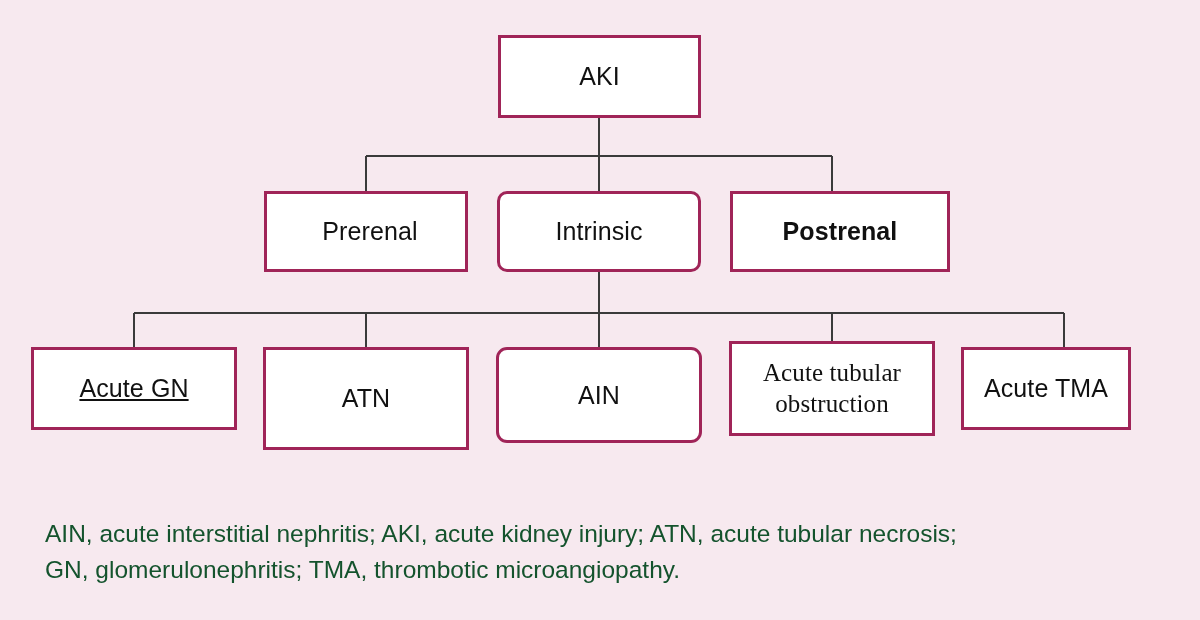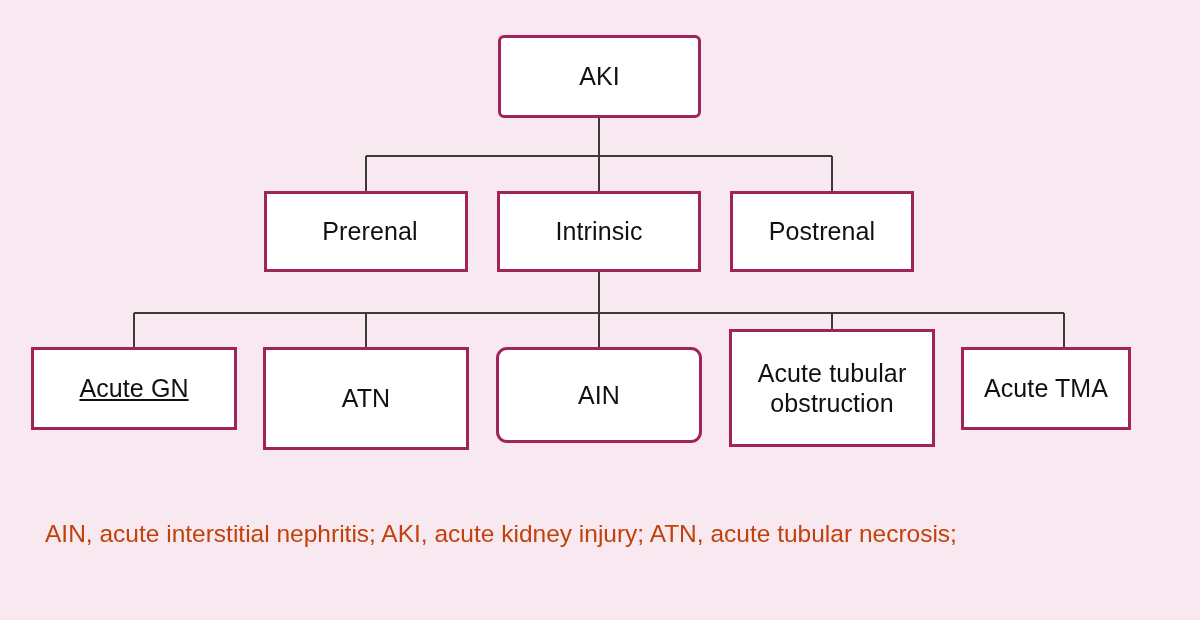--- a/index.html
+++ b/index.html
@@ -45,21 +45,21 @@
     width: 1200px;
     height: 620px;
     z-index: 1;
     pointer-events: none;
   }
   #caption {
     position: absolute;
     left: 45px;
     top: 516px;
     width: 1110px;
-    color: #c2410c;
+    color: #14532d;
     font-size: 24.5px;
     line-height: 36px;
     z-index: 3;
   }
   #caption div {
     white-space: nowrap;
   }
 </style>
 </head>
 <body>
@@ -78,47 +78,48 @@
       <line x1="599" y1="272" x2="599" y2="313"></line>
       <line x1="134" y1="313" x2="1064" y2="313"></line>
       <line x1="134" y1="313" x2="134" y2="347"></line>
       <line x1="366" y1="313" x2="366" y2="347"></line>
       <line x1="599" y1="313" x2="599" y2="347"></line>
       <line x1="832" y1="313" x2="832" y2="347"></line>
       <line x1="1064" y1="313" x2="1064" y2="347"></line>
     </g>
   </svg>
 
-  <div class="node" style="left:498px; top:35px; width:203px; height:83px;border-radius:6px;">
+  <div class="node" style="left:498px; top:35px; width:203px; height:83px;">
     <span>AKI</span>
   </div>
 
   <div class="node" style="left:264px; top:191px; width:204px; height:81px;padding-left:8px;">
     <span>Prerenal</span>
   </div>
-  <div class="node" style="left:497px; top:191px; width:204px; height:81px;">
+  <div class="node" style="left:497px; top:191px; width:204px; height:81px;border-radius:10px;">
     <span>Intrinsic</span>
   </div>
-  <div class="node" style="left:730px; top:191px; width:184px; height:81px;">
+  <div class="node" style="left:730px; top:191px; width:220px; height:81px;font-weight:bold;">
     <span>Postrenal</span>
   </div>
 
   <div class="node" style="left:31px; top:347px; width:206px; height:83px;text-decoration:underline;">
     <span>Acute GN</span>
   </div>
   <div class="node" style="left:263px; top:347px; width:206px; height:103px;">
     <span>ATN</span>
   </div>
   <div class="node" style="left:496px; top:347px; width:206px; height:96px;border-radius:11px;">
     <span>AIN</span>
   </div>
-  <div class="node" style="left:729px; top:329px; width:206px; height:118px;">
+  <div class="node" style="left:729px; top:341px; width:206px; height:95px;font-family:Liberation Serif, serif;">
     <span>Acute tubular obstruction</span>
   </div>
   <div class="node" style="left:961px; top:347px; width:170px; height:83px;">
     <span>Acute TMA</span>
   </div>
 
   <div id="caption">
     <div>AIN, acute interstitial nephritis; AKI, acute kidney injury; ATN, acute tubular necrosis;</div>
+    <div>GN, glomerulonephritis; TMA, thrombotic microangiopathy.</div>
   </div>
 
 </div>
 
 </body></html>

